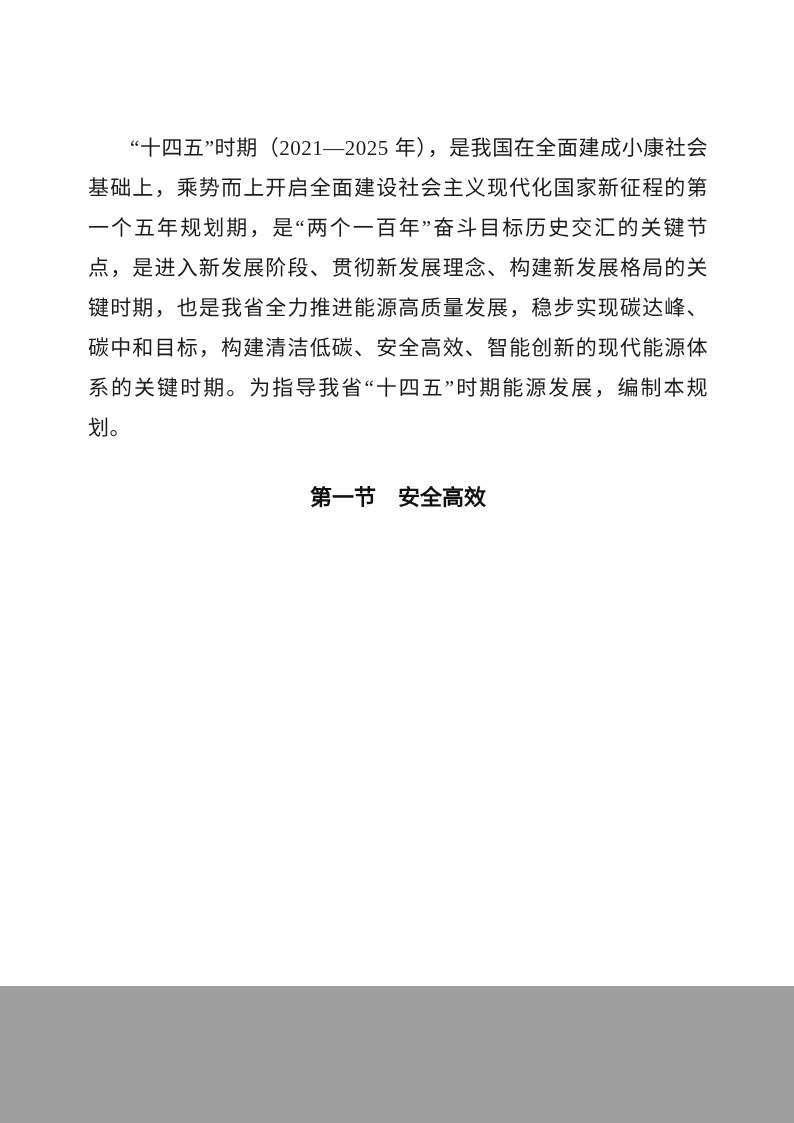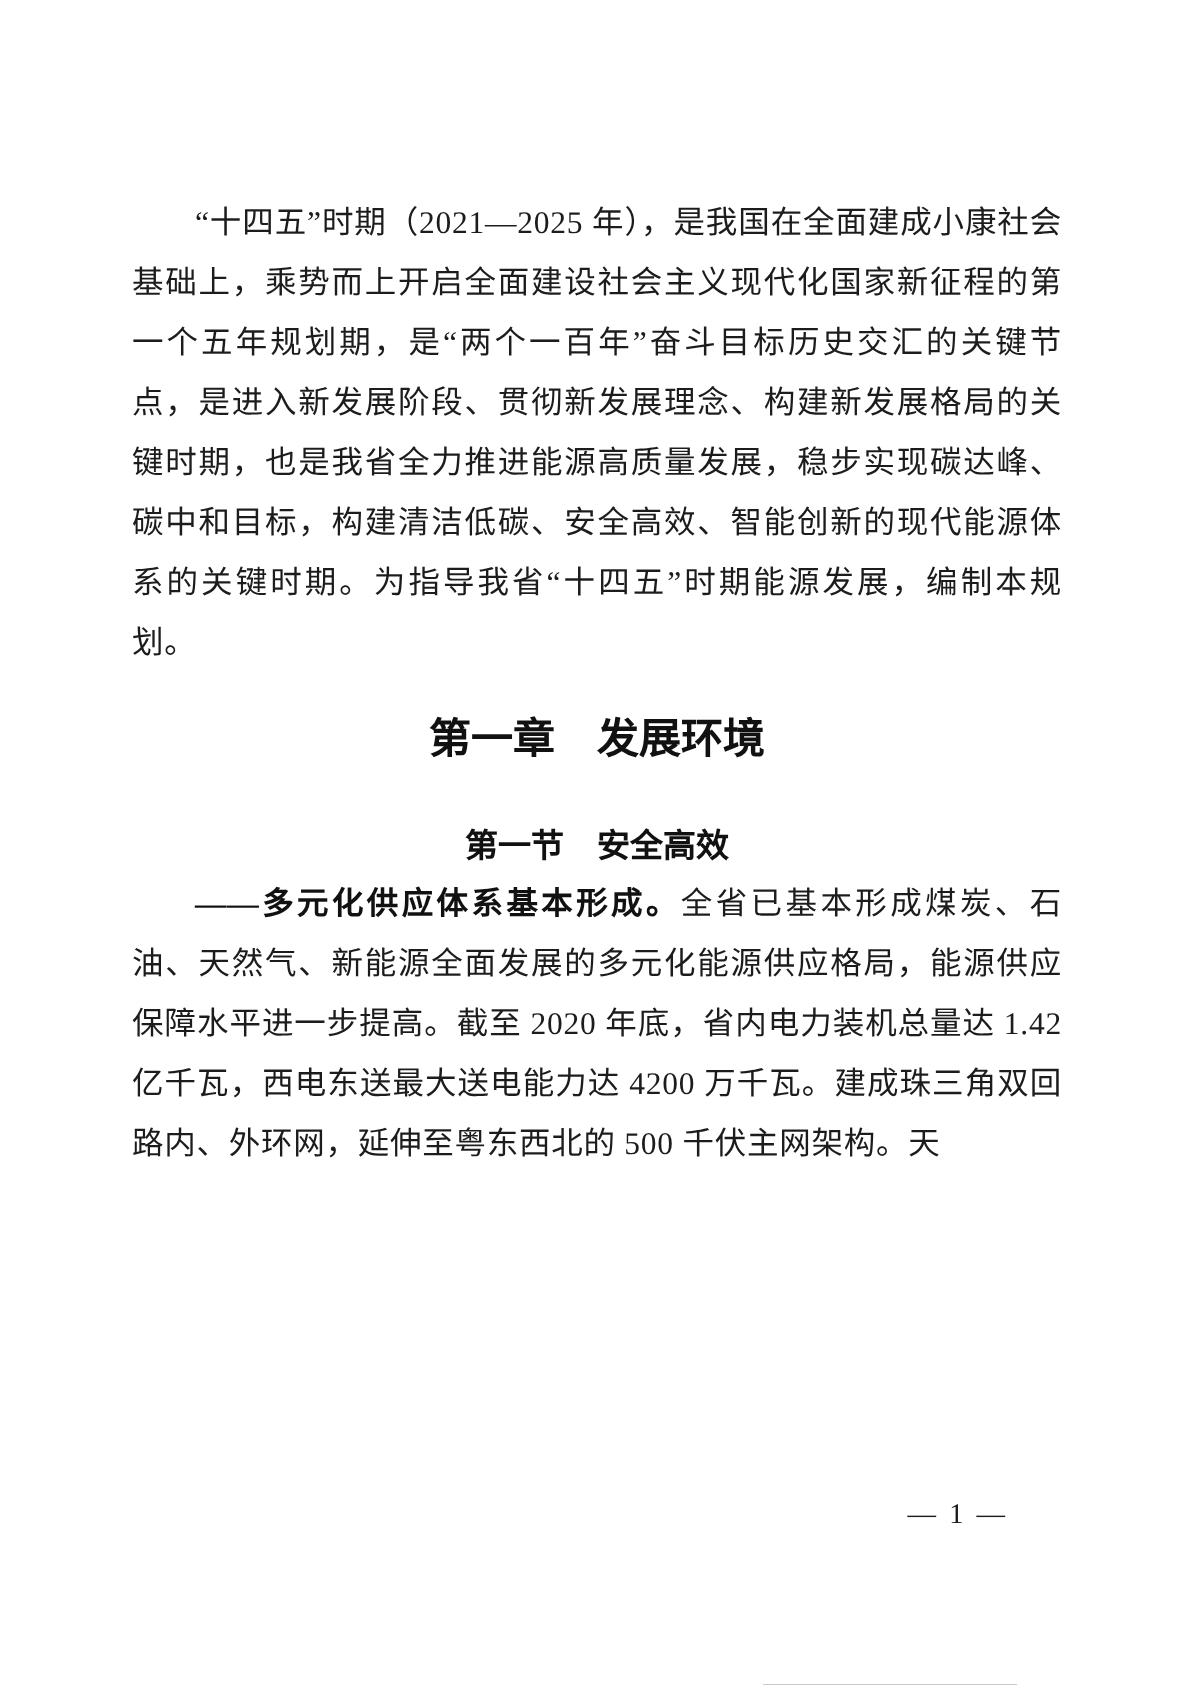--- a/index.html
+++ b/index.html
@@ -5,21 +5,21 @@
   * { margin: 0; padding: 0; box-sizing: border-box; }
 
   html, body {
     background: #9e9e9e;
     font-family: "Liberation Serif", "DejaVu Serif", serif;
   }
 
   .page {
     position: relative;
     width: 794px;
-    height: 1123px;
+    height: 986px;
     margin: 0 auto;
     background: #ffffff;
     color: #1c1c1c;
     overflow: hidden;
   }
 
   .content {
     position: absolute;
     left: 88px;
     top: 128px;
@@ -76,24 +76,22 @@
 </style>
 </head>
 <body>
 
 <div class="page">
 
   <div class="content">
 
     <p class="body-para para-1">“十四五”时期（2021—2025 年），是我国在全面建成小康社会基础上，乘势而上开启全面建设社会主义现代化国家新征程的第一个五年规划期，是“两个一百年”奋斗目标历史交汇的关键节点，是进入新发展阶段、贯彻新发展理念、构建新发展格局的关键时期，也是我省全力推进能源高质量发展，稳步实现碳达峰、碳中和目标，构建清洁低碳、安全高效、智能创新的现代能源体系的关键时期。为指导我省“十四五”时期能源发展，编制本规划。</p>
 
-    <h1 class="chapter-title">第一章　发展环境</h1>
 
     <h2 class="section-title">第一节　安全高效</h2>
 
 
-    <p class="body-para para-3"><span class="bold-lead">——多元化供应体系基本形成。</span><span>全省已基本形成煤炭、石油、天然气、新能源全面发展的多元化能源供应格局，能源供应保障水平进一步提高。截至 2020 年底，省内电力装机总量达 1.42 亿千瓦，西电东送最大送电能力达 4200 万千瓦。建成珠三角双回路内、外环网，延伸至粤东西北的 500 千伏主网架构。天</span></p>
 
   </div>
 
   <div class="page-footer">— 1 —</div>
 
 </div>
 
 </body></html>

